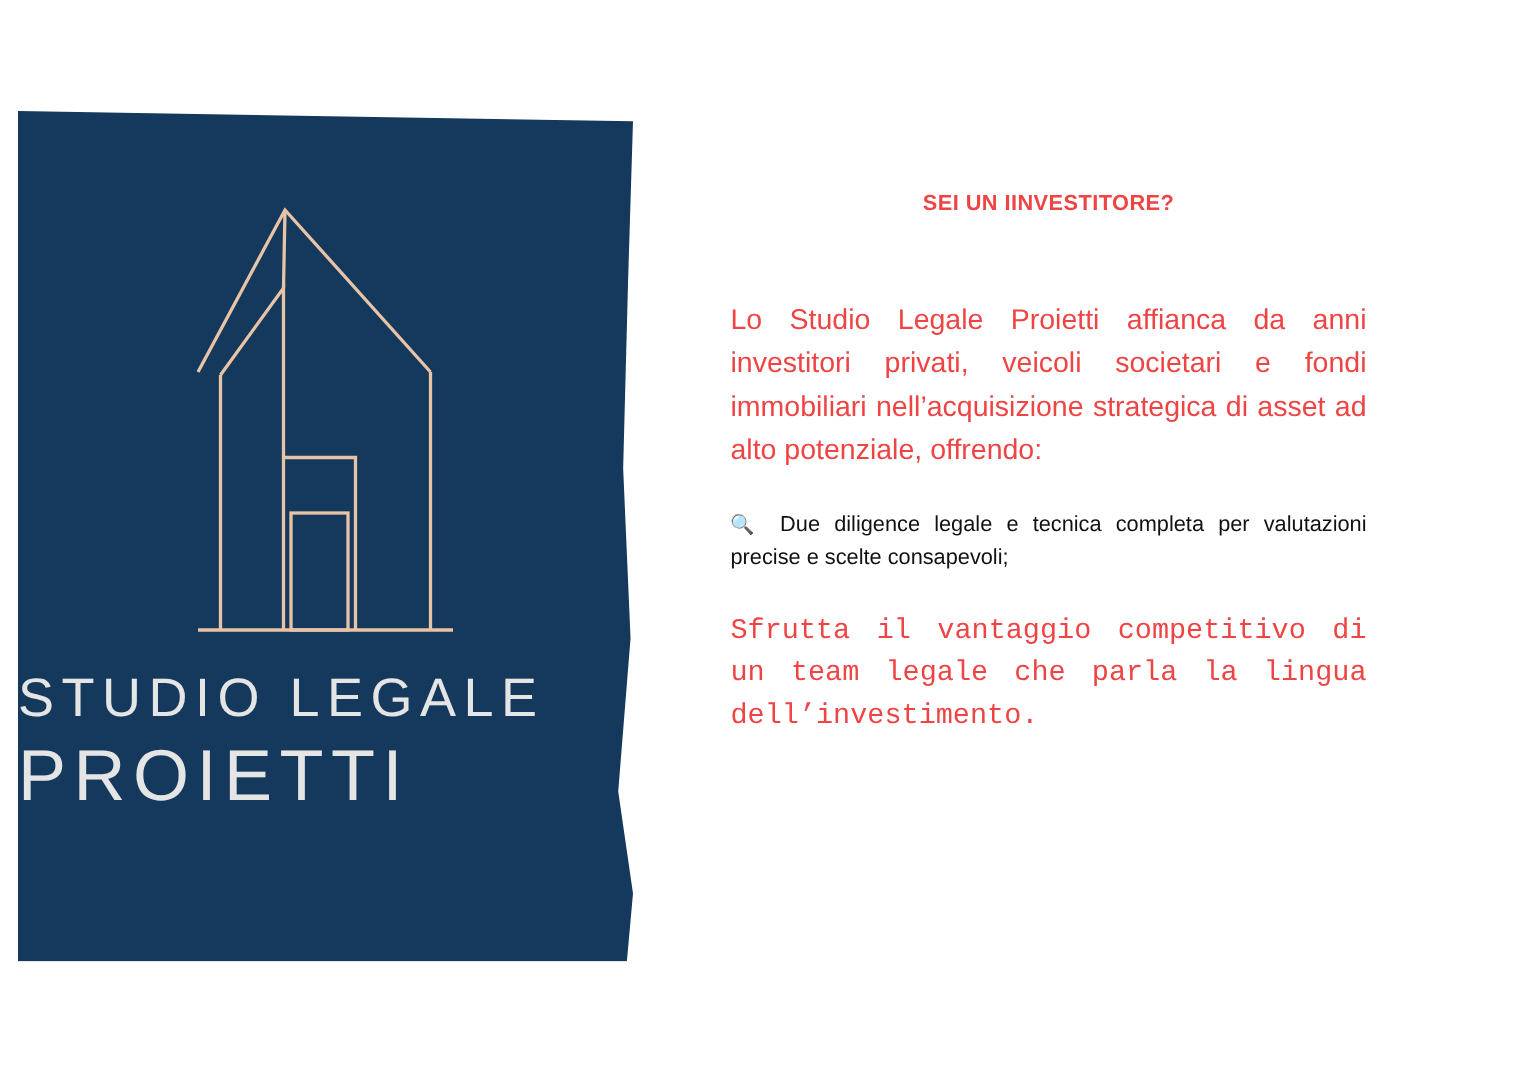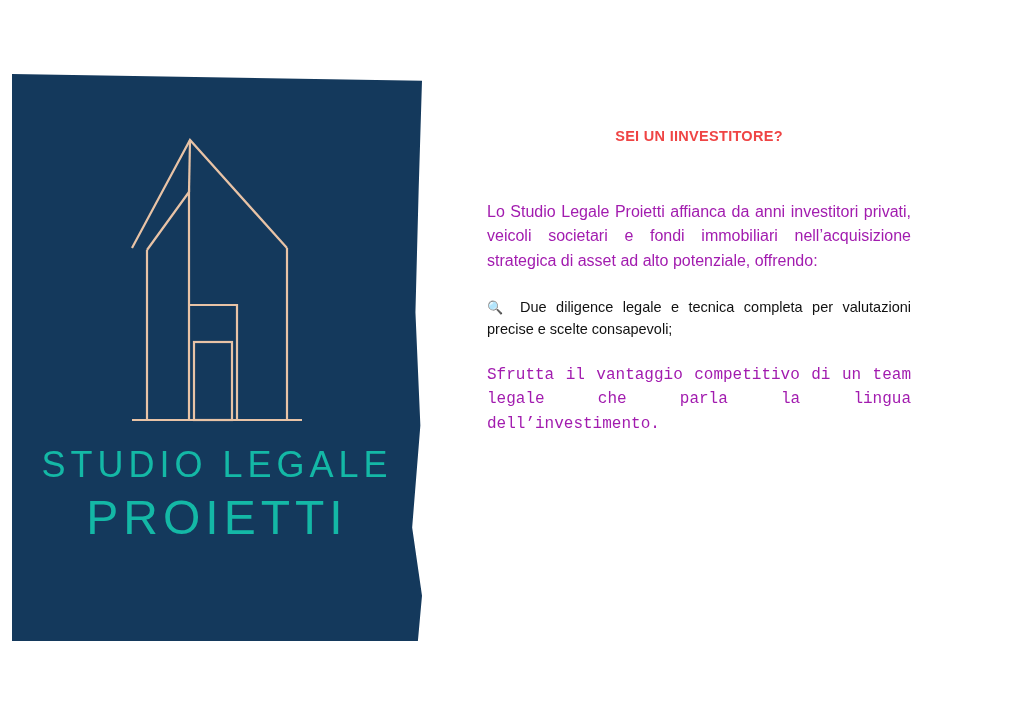--- a/index.html
+++ b/index.html
@@ -39,22 +39,21 @@
   }
 
   .house-mark {
     margin-top: 56px;
     width: 260px;
     height: 300px;
   }
 
   .logo-text {
     width: 100%;
-    text-align: center;
-    color: #14b8a6;
+    color: #e5e5e5;
     letter-spacing: 3px;
   }
   .logo-line1 {
     font-size: 36px;
     letter-spacing: 5px;
     margin-top: 14px;
     font-weight: 400;
   }
   .logo-line2 {
     font-size: 48px;
@@ -71,25 +70,25 @@
     width: 424px;
   }
   .doc-title {
     font-size: 14.5px;
     text-align: center;
     margin: 0 0 56px 0;
     letter-spacing: 0.3px;
     color: #ef4444;
   }
   .para {
-    font-size: 16px;
+    font-size: 19px;
     line-height: 1.52;
     text-align: justify;
     margin: 0 0 23px 0;
-    color: #a21caf;
+    color: #ef4444;
   }
   .para.last {
     margin-bottom: 0;
     font-family: Liberation Mono, monospace;
   }
   .bullet {
     font-size: 14.5px;
     line-height: 1.52;
     text-align: justify;
     margin: 0 0 23px 0;

